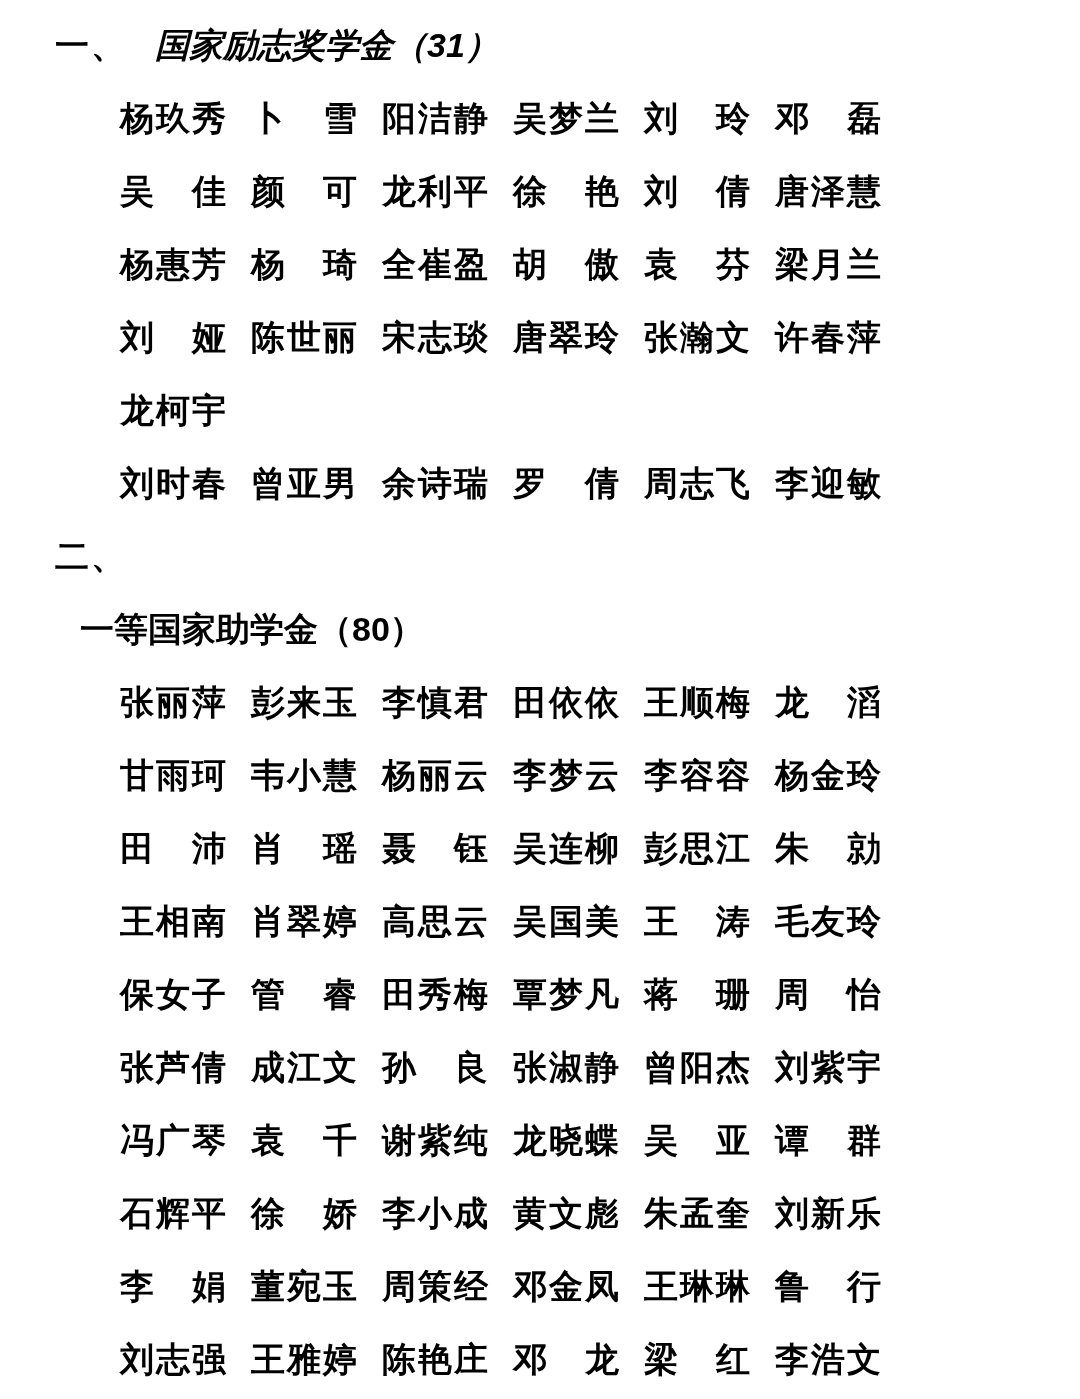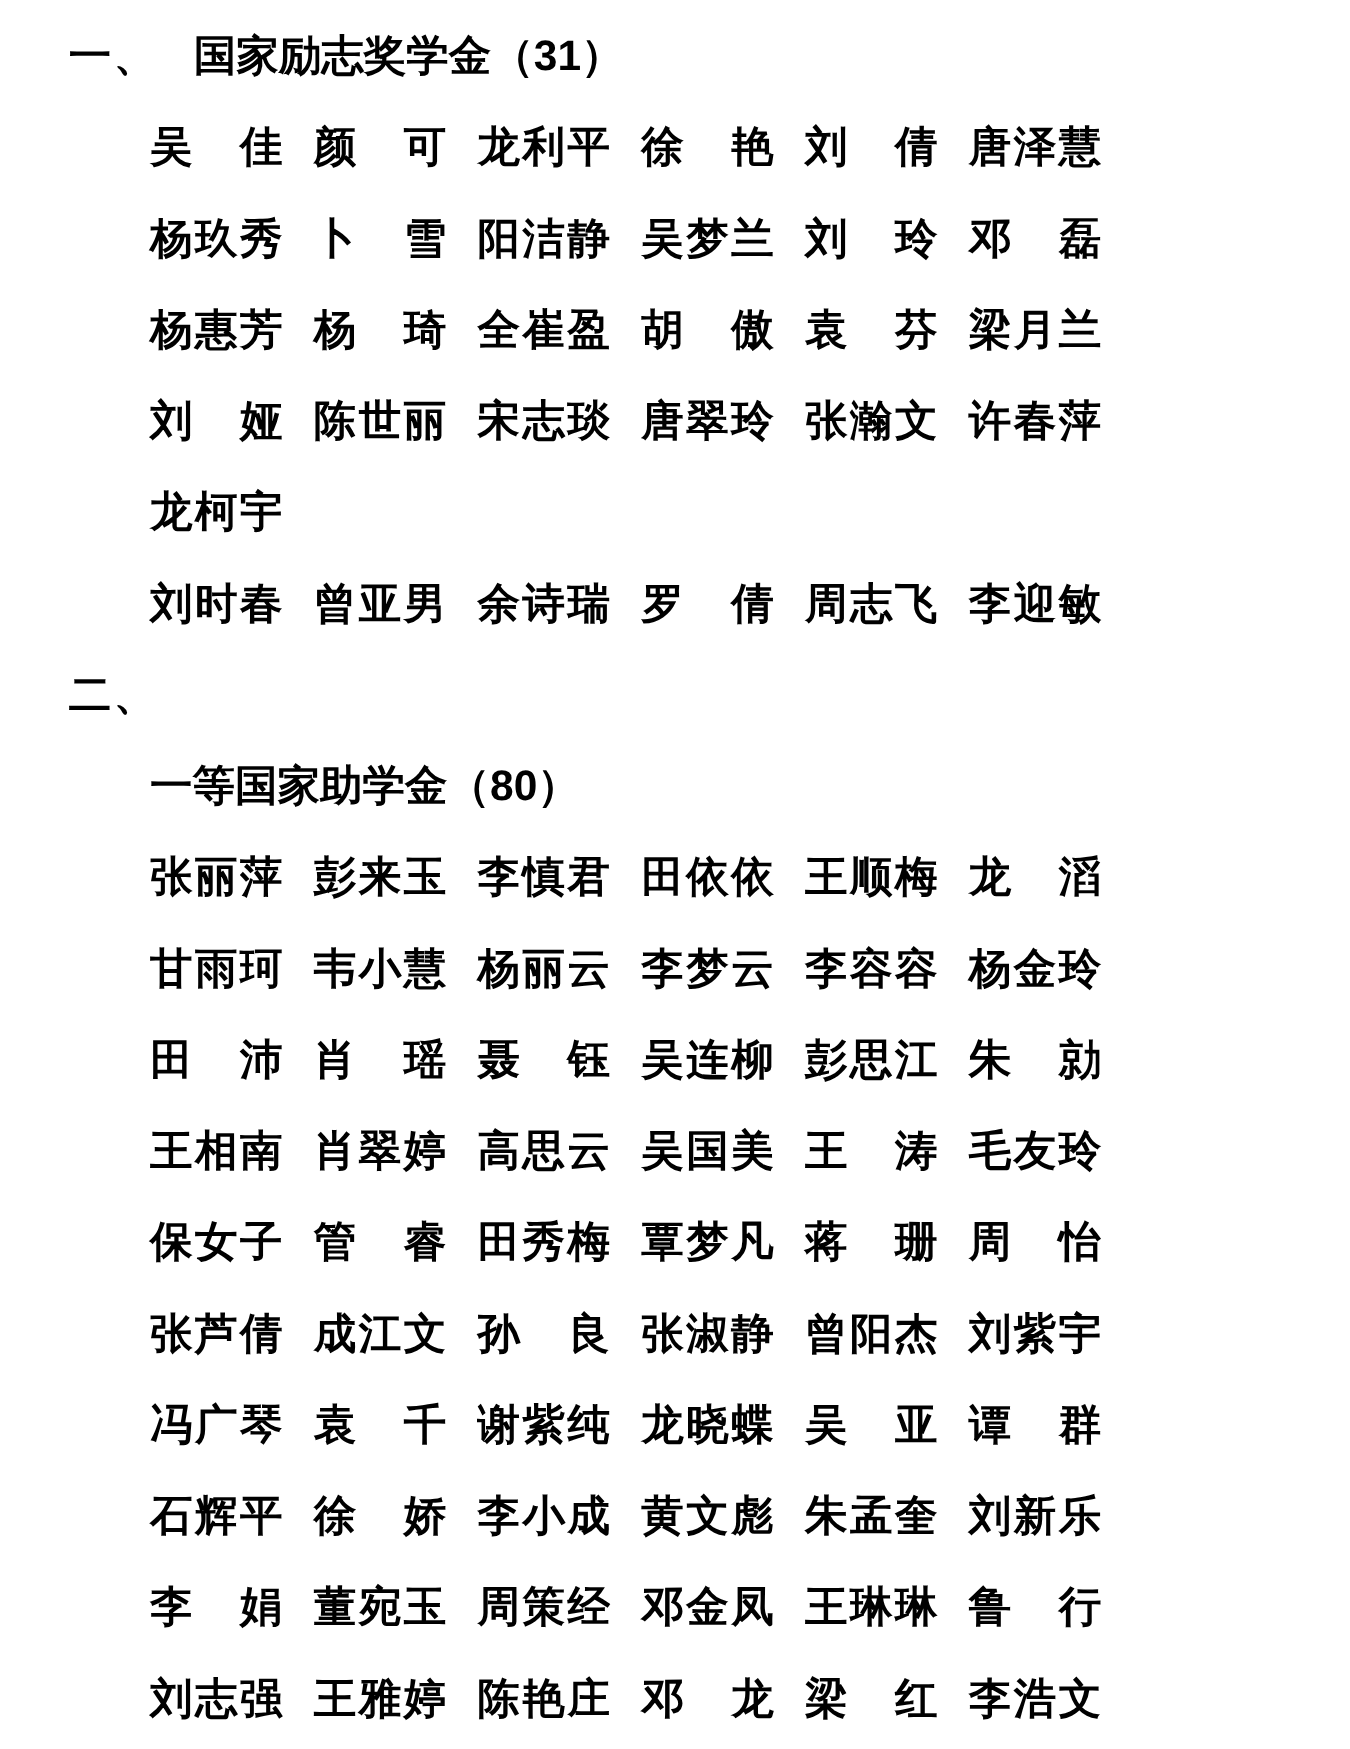--- a/index.html
+++ b/index.html
@@ -26,23 +26,24 @@
     line-height: 1;
   }
   .heading {
     padding-left: 55px;
   }
   .heading .marker {
     letter-spacing: 2px;
   }
   .heading .title {
     margin-left: 28px;
+    font-style: italic;
   }
   .sub {
-    padding-left: 120px;
+    padding-left: 80px;
   }
   .row {
     padding-left: 120px;
     gap: 25px;
   }
   .name {
     display: inline-block;
     width: 106px;
     text-align: justify;
     text-align-last: justify;
@@ -53,34 +54,34 @@
 <body>
 
 <div class="doc">
 
   <div class="line heading">
     <span class="marker">一、</span>
     <span class="title">国家励志奖学金（31）</span>
   </div>
 
   <div class="line row">
+    <span class="name">杨玖秀</span>
+    <span class="name">卜雪</span>
+    <span class="name">阳洁静</span>
+    <span class="name">吴梦兰</span>
+    <span class="name">刘玲</span>
+    <span class="name">邓磊</span>
+  </div>
+  <div class="line row">
     <span class="name">吴佳</span>
     <span class="name">颜可</span>
     <span class="name">龙利平</span>
     <span class="name">徐艳</span>
     <span class="name">刘倩</span>
     <span class="name">唐泽慧</span>
-  </div>
-  <div class="line row">
-    <span class="name">杨玖秀</span>
-    <span class="name">卜雪</span>
-    <span class="name">阳洁静</span>
-    <span class="name">吴梦兰</span>
-    <span class="name">刘玲</span>
-    <span class="name">邓磊</span>
   </div>
   <div class="line row">
     <span class="name">杨惠芳</span>
     <span class="name">杨琦</span>
     <span class="name">全崔盈</span>
     <span class="name">胡傲</span>
     <span class="name">袁芬</span>
     <span class="name">梁月兰</span>
   </div>
   <div class="line row">

